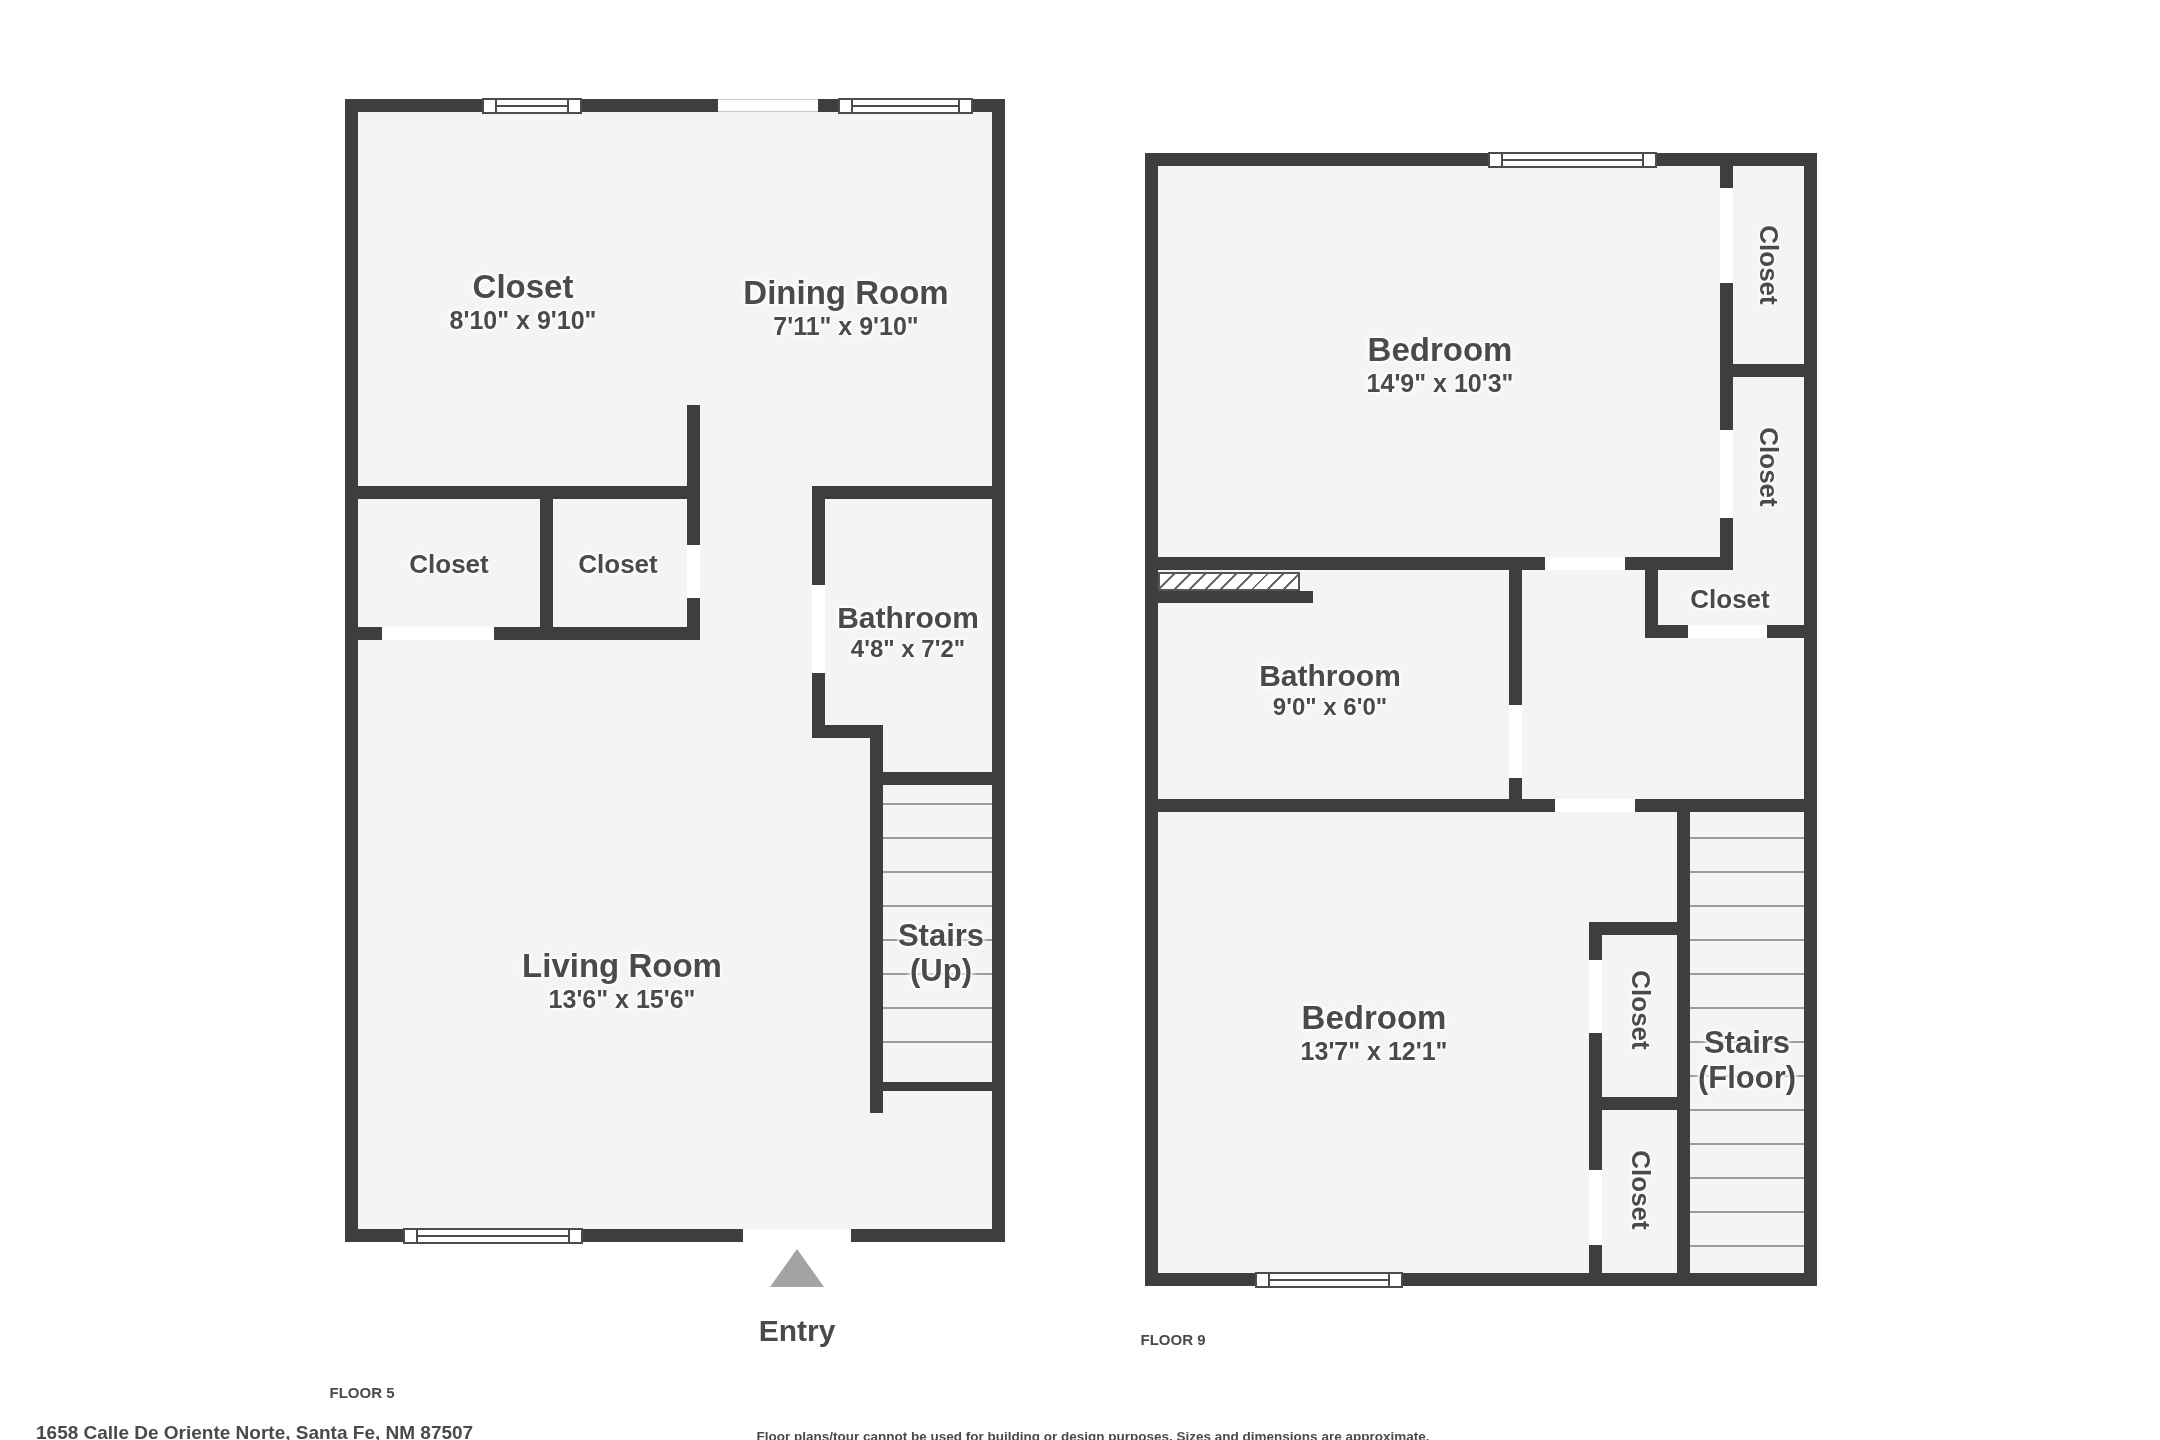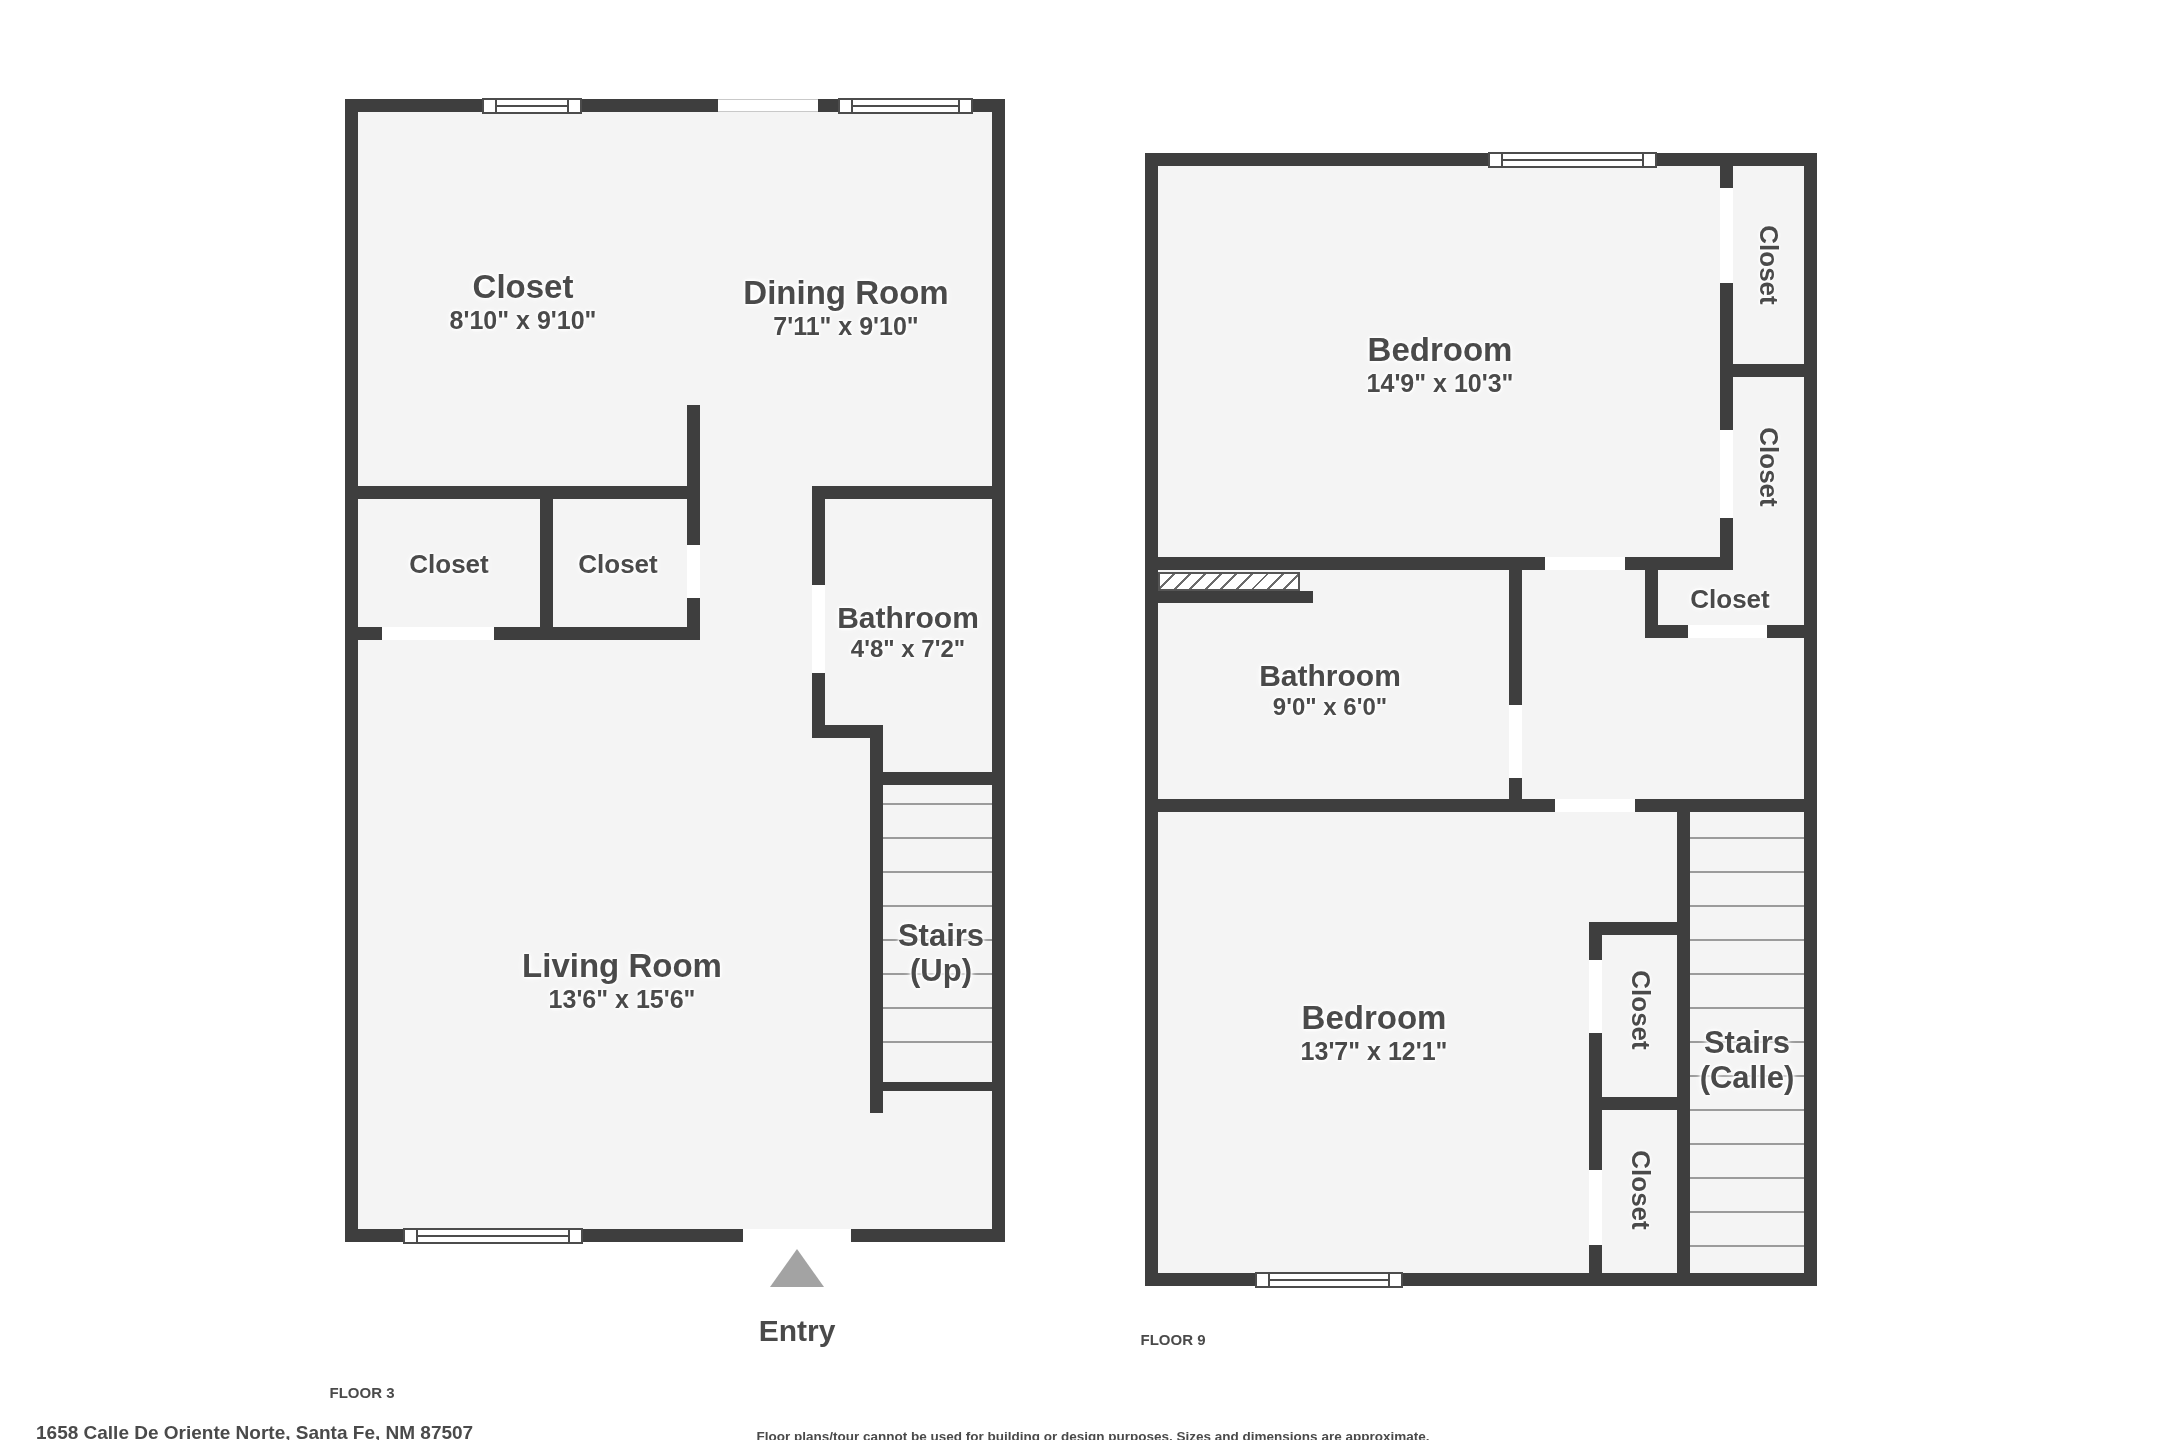--- a/index.html
+++ b/index.html
@@ -164,21 +164,21 @@
       <span class="rdims" style="font-size:24px;">9'0" x 6'0"</span>
     </div>
     <div class="lbl" style="left:1374px;top:1033px;">
       <span class="rname">Bedroom</span>
       <span class="rdims">13'7" x 12'1"</span>
     </div>
     <div class="vlbl" style="left:1640px;top:1010px;">Closet</div>
     <div class="vlbl" style="left:1640px;top:1190px;">Closet</div>
     <div class="lbl slbl" style="left:1747px;top:1061px;">
       <span class="rname">Stairs</span>
-      <span class="rname">(Calle)</span>
+      <span class="rname">(Floor)</span>
     </div>
   </div>
 
-  <div class="floortag" style="left:362px;top:1392px;">FLOOR 3</div>
+  <div class="floortag" style="left:362px;top:1392px;">FLOOR 5</div>
   <div class="floortag" style="left:1173px;top:1339px;">FLOOR 9</div>
   <div class="address" style="left:36px;top:1422px;">1658 Calle De Oriente Norte, Santa Fe, NM 87507</div>
   <div class="disclaimer" style="left:1093px;top:1436px;">Floor plans/tour cannot be used for building or design purposes. Sizes and dimensions are approximate.</div>
 </div>
 
 </body></html>

